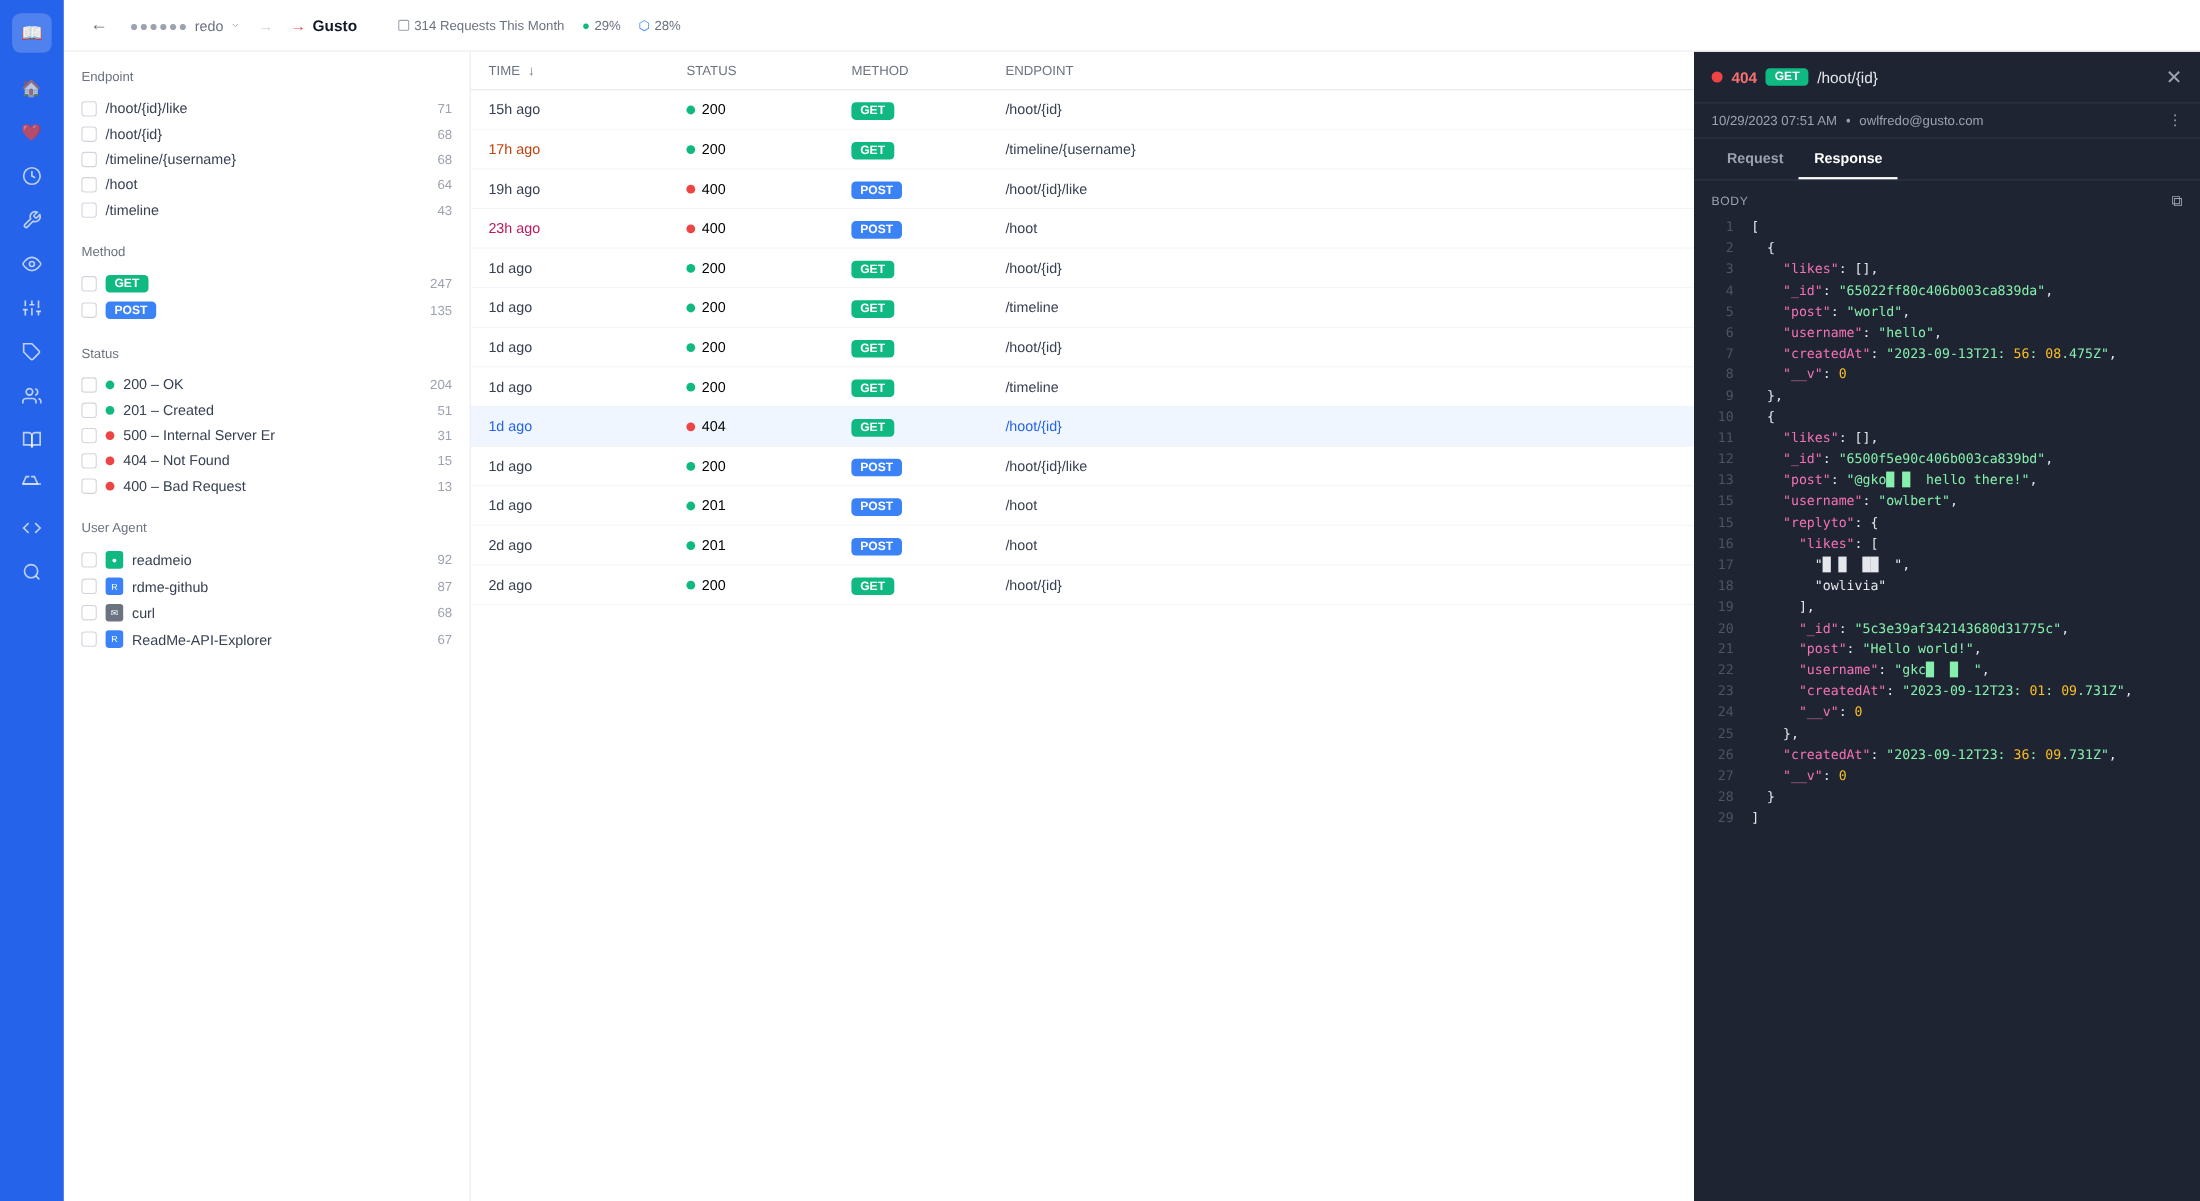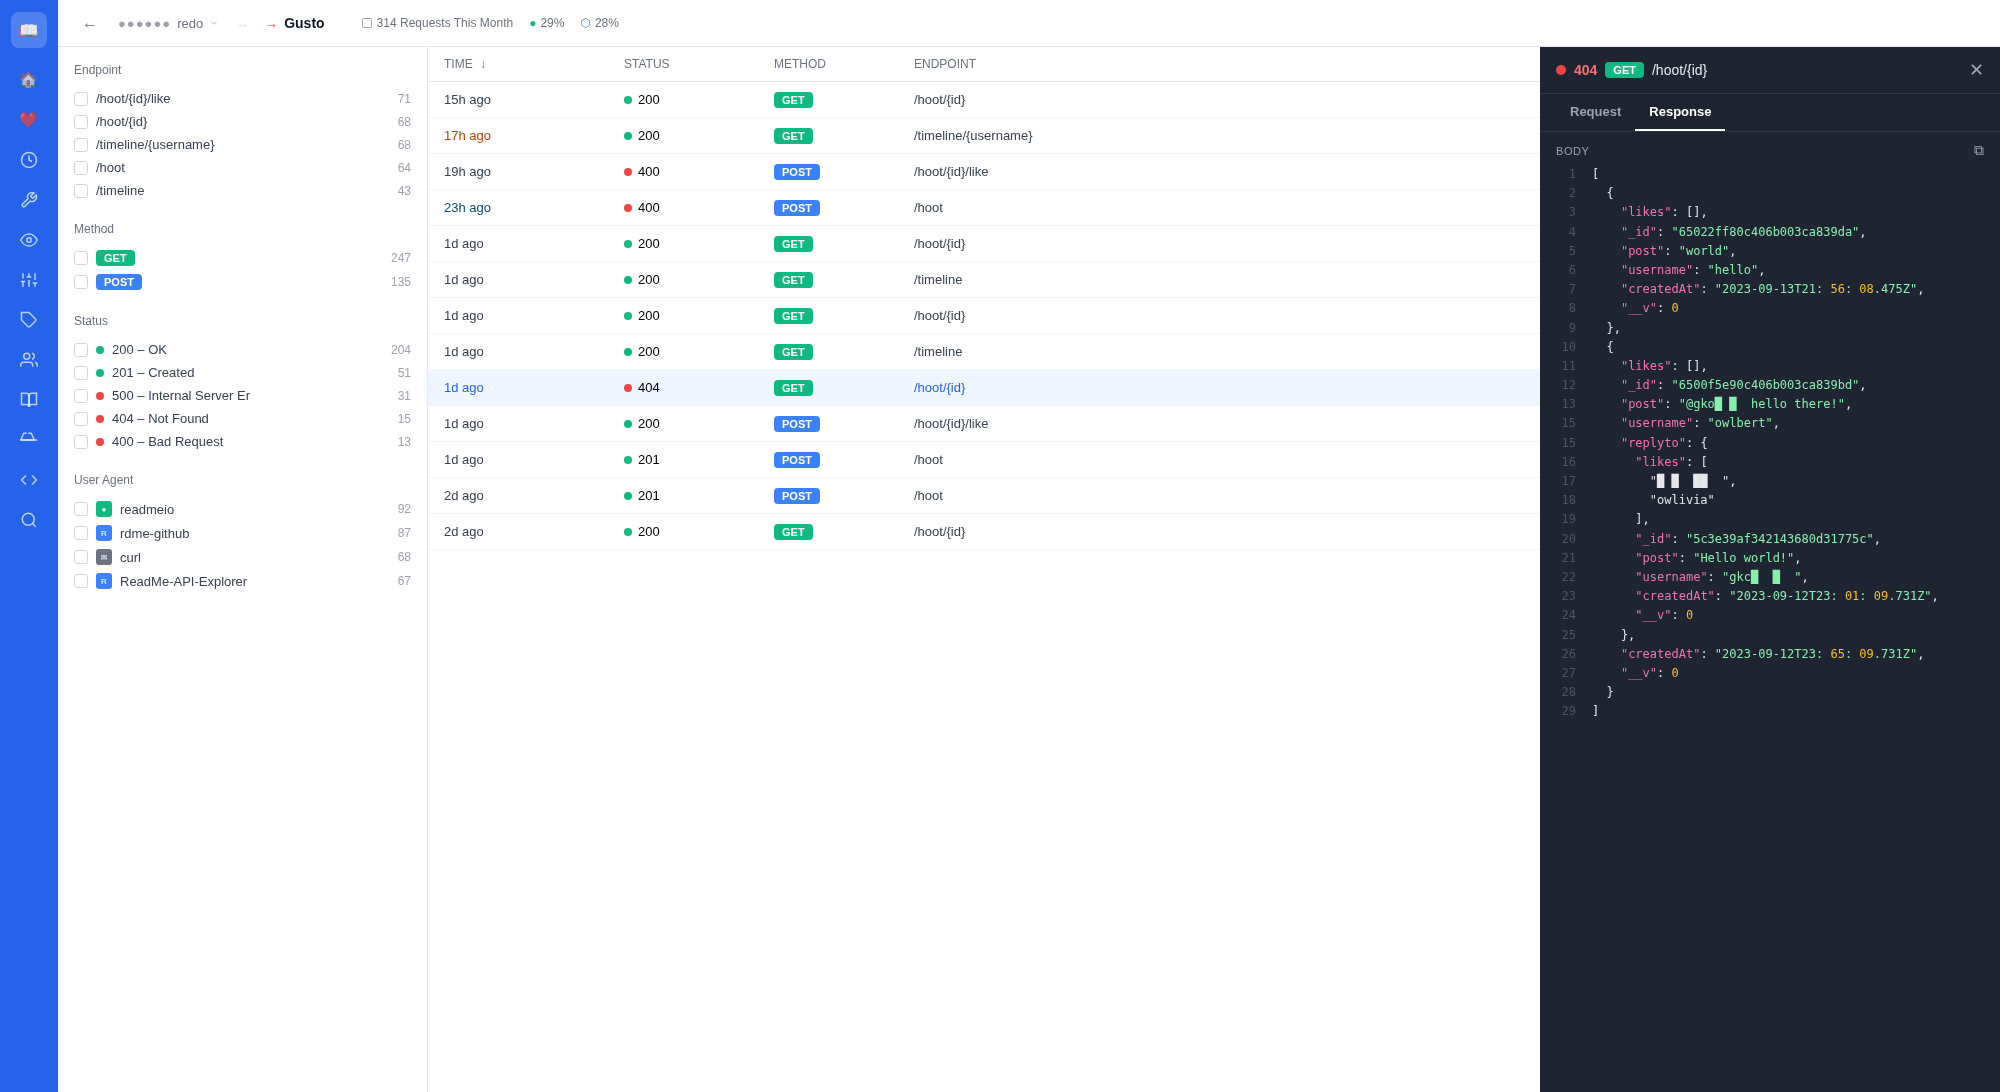--- a/index.html
+++ b/index.html
@@ -508,21 +508,21 @@
     <div class="status-cell">
       <span style="width:8px;height:8px;border-radius:50%;background:#ef4444;display:inline-block"></span>
       <span>400</span>
     </div>
     <div class="method-cell">
       <span style="background:#3b82f6;color:white;padding:2px 8px;border-radius:4px;font-size:11px;font-weight:600">POST</span>
     </div>
     <div class="endpoint-cell" style="color:#374151">/hoot/{id}/like</div>
   </div>
           <div class="table-row">
-    <div class="time-cell" style="color:#0c4a6e">23h ago</div>
+    <div class="time-cell" style="color:#be185d">23h ago</div>
     <div class="status-cell">
       <span style="width:8px;height:8px;border-radius:50%;background:#ef4444;display:inline-block"></span>
       <span>400</span>
     </div>
     <div class="method-cell">
       <span style="background:#3b82f6;color:white;padding:2px 8px;border-radius:4px;font-size:11px;font-weight:600">POST</span>
     </div>
     <div class="endpoint-cell" style="color:#374151">/hoot</div>
   </div>
           <div class="table-row">
@@ -630,20 +630,28 @@
     <div class="response-panel">
       <div class="response-header">
         <div class="response-header-left">
           <div class="response-status-dot"></div>
           <span class="response-code">404</span>
           <span class="response-method-badge">GET</span>
           <span class="response-endpoint">/hoot/{id}</span>
         </div>
         <button class="response-close">✕</button>
       </div>
+      <div class="response-meta">
+        <div class="response-meta-left">
+          <span>10/29/2023 07:51 AM</span>
+          <span>•</span>
+          <span>owlfredo@gusto.com</span>
+        </div>
+        <button style="background:none;border:none;color:#9ca3af;cursor:pointer">⋮</button>
+      </div>
       <div class="response-tabs">
         <div class="response-tab">Request</div>
         <div class="response-tab active">Response</div>
       </div>
       <div class="response-body-label">
         <span>BODY</span>
         <button class="response-body-copy">⧉</button>
       </div>
       <div class="code-area" id="code-area">
           <div class="code-line">
@@ -741,21 +749,21 @@
           <div class="code-line">
     <span class="line-num">24</span>
     <span class="line-content">      <span class="json-key">"__v"</span>: <span class="json-number">0</span></span>
   </div>
           <div class="code-line">
     <span class="line-num">25</span>
     <span class="line-content">    },</span>
   </div>
           <div class="code-line">
     <span class="line-num">26</span>
-    <span class="line-content">    <span class="json-key">"createdAt"</span>: <span class="json-string">"2023-09-12T23: <span class="json-number">65</span>: <span class="json-number">09</span>.731Z"</span>,</span>
+    <span class="line-content">    <span class="json-key">"createdAt"</span>: <span class="json-string">"2023-09-12T23: <span class="json-number">36</span>: <span class="json-number">09</span>.731Z"</span>,</span>
   </div>
           <div class="code-line">
     <span class="line-num">27</span>
     <span class="line-content">    <span class="json-key">"__v"</span>: <span class="json-number">0</span></span>
   </div>
           <div class="code-line">
     <span class="line-num">28</span>
     <span class="line-content">  }</span>
   </div>
           <div class="code-line">

